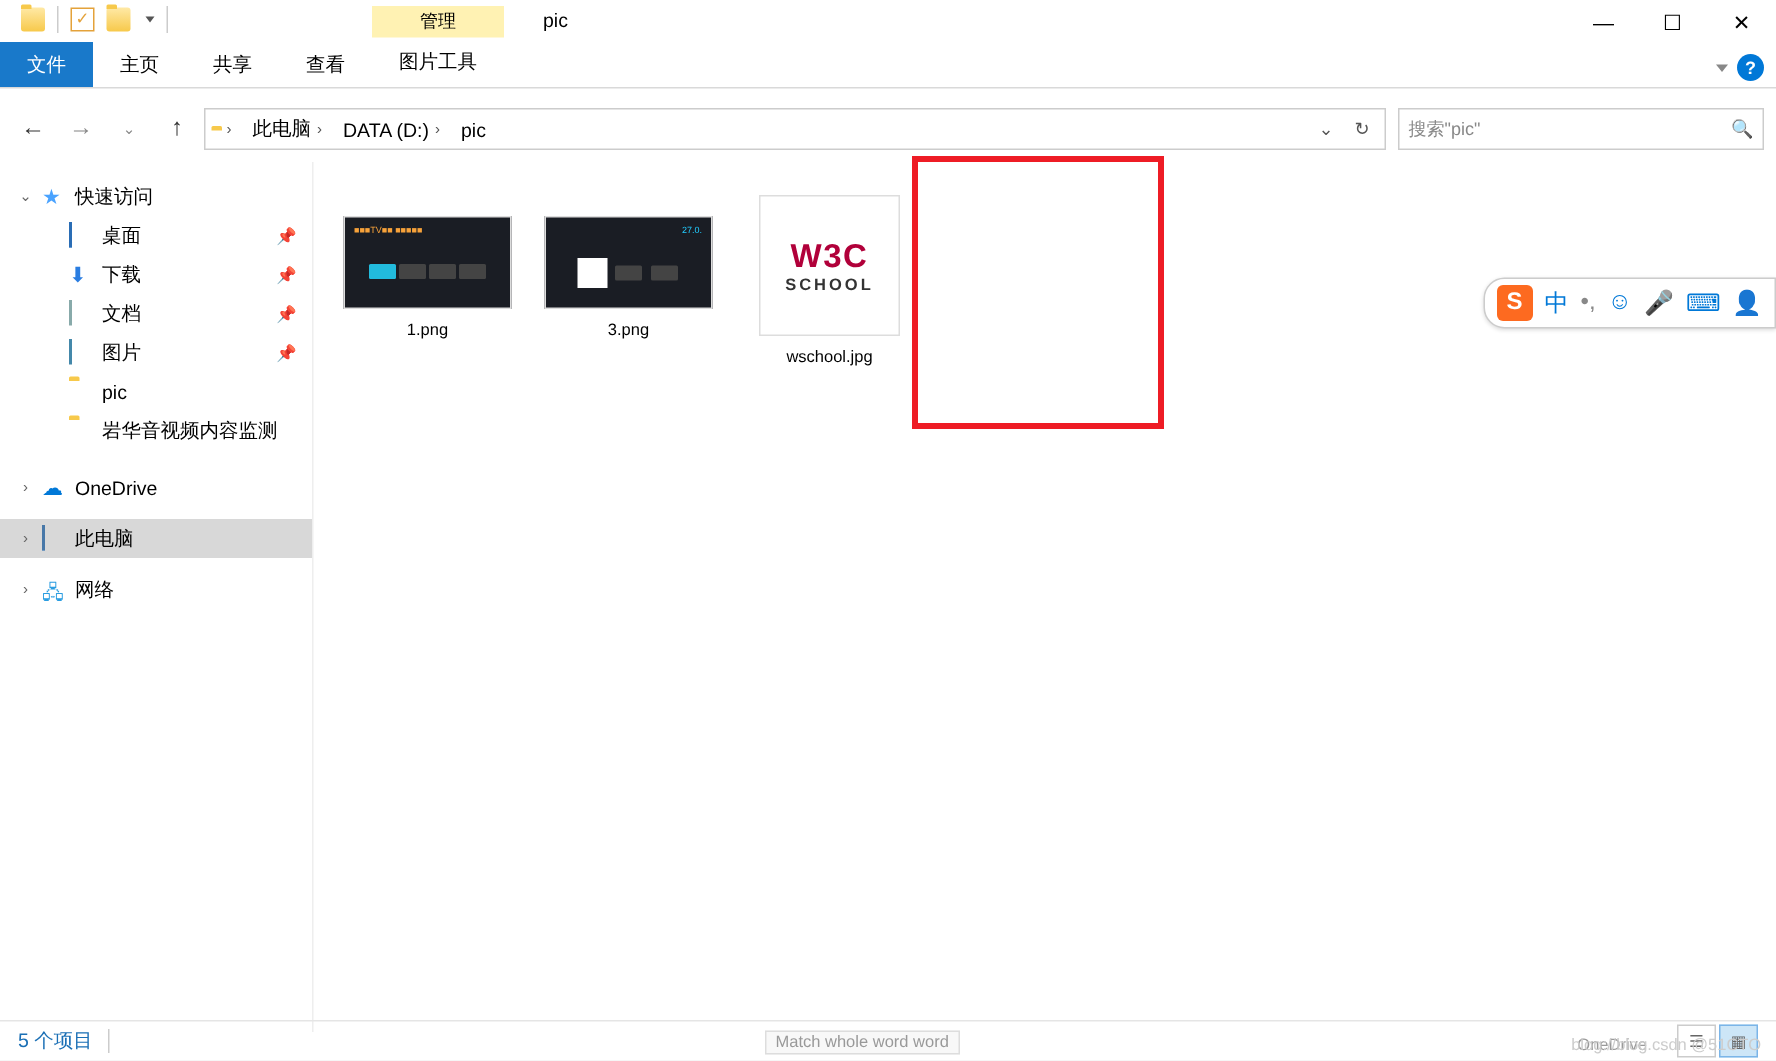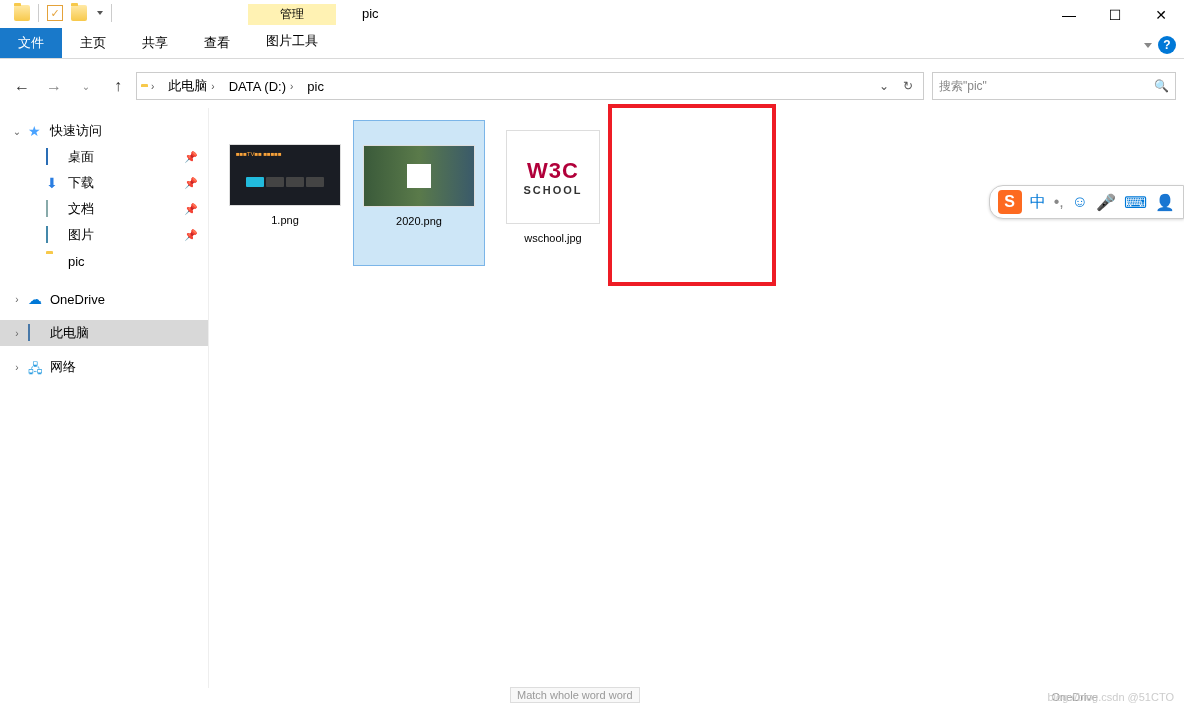--- a/index.html
+++ b/index.html
@@ -175,20 +175,24 @@
         </div>
       <div class="tree-item lvl2">
           <span class="tree-ico"><span class="pic-ico"></span></span>
           <span>图片</span>
           <span class="pin">📌</span>
         </div>
       <div class="tree-item lvl2">
           <span class="tree-ico"><span class="folder-ico"></span></span>
           <span>pic</span>
         </div>
+      <div class="tree-item lvl2">
+          <span class="tree-ico"><span class="folder-ico"></span></span>
+          <span>岩华音视频内容监测</span>
+        </div>
       <div style="height:12px"></div>
       <div class="tree-item">
           <span class="tree-caret">›</span>
           <span class="tree-ico cloud-ico">☁</span>
           <span>OneDrive</span>
         </div>
       <div style="height:8px"></div>
       <div class="tree-item sel">
           <span class="tree-caret">›</span>
           <span class="tree-ico"><span class="pc-ico"></span></span>
@@ -203,25 +207,30 @@
     </div>
 
     <div class="content">
       <div class="item">
         <div class="thumb dark">
             <span class="txt-or">■■■TV■■ ■■■■■</span>
             <div style="margin-top:14px"><span class="bar" style="background:#2bd"></span><span class="bar" style="background:#444"></span><span class="bar" style="background:#444"></span><span class="bar" style="background:#444"></span></div>
           </div>
         <div class="item-label">1.png</div>
       </div>
-      <div class="item sel">
-        <div class="thumb" style="background:linear-gradient(90deg,#3a5a3a,#5a7a4a,#3a5a6a);filter:blur(.3px)">
-            <span class="qr" style="width:24px;height:24px"></span>
+      <div class="item">
+        <div class="thumb dark">
+            <span class="txt-or" style="right:6px;left:auto;color:#2cf">27.0.</span>
+            <div style="margin-top:14px;display:flex;gap:4px;align-items:center">
+              <span class="qr"></span>
+              <span class="bar" style="background:#444"></span>
+              <span class="bar" style="background:#444"></span>
+            </div>
           </div>
-        <div class="item-label">2020.png</div>
+        <div class="item-label">3.png</div>
       </div>
       <div class="item">
         <div class="thumb w3c" style="margin-top:4px;height:92px;width:92px">
             <span class="w3c1">W3C</span>
             <span class="w3c2">SCHOOL</span>
           </div>
         <div class="item-label">wschool.jpg</div>
       </div>
 
       <div class="red-box" style="left:399px;top:-4px;width:160px;height:174px"></div>
@@ -231,17 +240,25 @@
   <div class="ime">
     <span class="s-ico">S</span>
     <span class="i">中</span>
     <span class="i gray">•,</span>
     <span class="i">☺</span>
     <span class="i">🎤</span>
     <span class="i">⌨</span>
     <span class="i gray">👤</span>
   </div>
 
+  <div class="status">
+    <span>5 个项目</span>
+    <span style="width:1px;height:16px;background:#ccc;margin-left:10px"></span>
+    <div class="view-icons">
+      <div class="view-ico">☰</div>
+      <div class="view-ico active">▦</div>
+    </div>
+  </div>
 
   <div class="bottom-frag">Match whole word word</div>
   <div class="bottom-frag2">OneDrive</div>
   <div class="watermark">blog://blog.csdn @51CTO</div>
 </div>
 
 </body></html>

